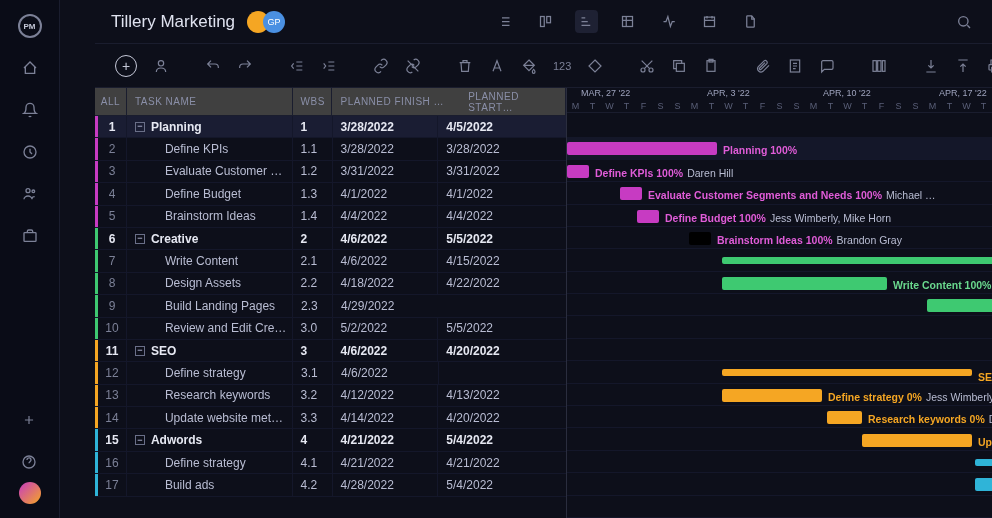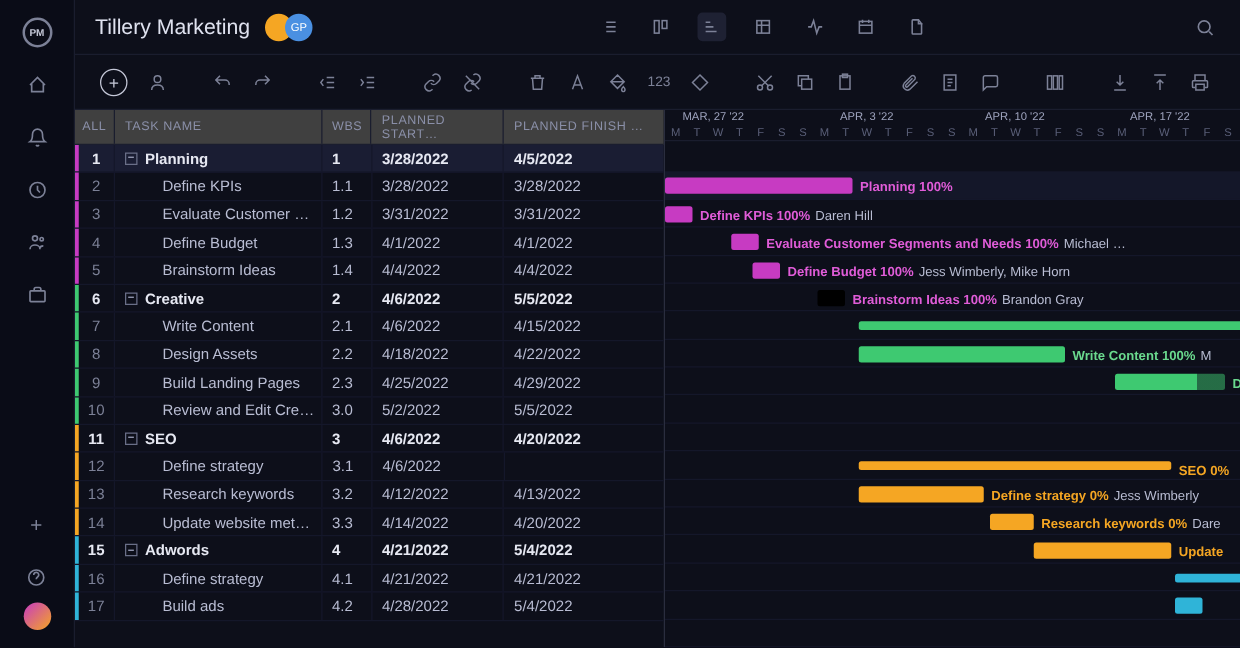--- a/index.html
+++ b/index.html
@@ -30,21 +30,21 @@
 .sidebar .nav-icon {
   width: 20px; height: 20px; display: flex; align-items: center; justify-content: center;
   color: #7c8197; margin-bottom: 22px; cursor: pointer;
 }
 .sidebar .bottom { margin-top: auto; margin-bottom: 14px; }
 .sidebar .avatar-sm {
   width: 22px; height: 22px; border-radius: 50%; background: #3a3a3a;
   display: flex; align-items: center; justify-content: center;
   font-size: 10px; color: #fff; margin-top: 10px;
 }
-.main { flex: 1; display: flex; flex-direction: column; overflow: hidden; }
+.main { flex: 1; display: flex; flex-direction: column; overflow: hidden; margin-left: 35px; }
 .header {
   height: 44px; display: flex; align-items: center; padding: 0 16px;
   border-bottom: 1px solid #1a1d2e;
 }
 .header .title { font-size: 17px; color: #dfe2ef; margin-right: 12px; }
 .header .avatars { display: flex; margin-right: auto; }
 .header .av {
   width: 22px; height: 22px; border-radius: 50%; margin-left: -6px;
   display: flex; align-items: center; justify-content: center;
   font-size: 9px; font-weight: normal; color: #fff; text-align: center;
@@ -374,22 +374,22 @@
       </div>
 
   </div>
 
   <div class="content">
     <div class="grid-panel">
       <div class="grid-header">
         <div class="gh col-all">ALL</div>
         <div class="gh col-name">TASK NAME</div>
         <div class="gh col-wbs">WBS</div>
+        <div class="gh col-pf">PLANNED FINISH …</div>
         <div class="gh col-ps">PLANNED START…</div>
-        <div class="gh col-pf">PLANNED FINISH …</div>
       </div>
       <div class="grid-rows" id="grid-rows">
           <div class="grow bold selected">
             <div class="cell col-all" style="border-left-color:#c73bc2">1</div>
             <div class="cell col-name">
               <span class="expander">−</span>
               <span class="">Planning</span>
             </div>
             <div class="cell col-wbs">1</div>
             <div class="cell col-ps">3/28/2022</div>
@@ -458,21 +458,20 @@
             <div class="cell col-wbs">2.2</div>
             <div class="cell col-ps">4/18/2022</div>
             <div class="cell col-pf">4/22/2022</div>
           </div>
           <div class="grow">
             <div class="cell col-all" style="border-left-color:#3ec971">9</div>
             <div class="cell col-name">
               <span class="indent1">Build Landing Pages</span>
             </div>
             <div class="cell col-wbs">2.3</div>
-            <div class="cell col-ps">4/25/2022</div>
             <div class="cell col-pf">4/29/2022</div>
           </div>
           <div class="grow">
             <div class="cell col-all" style="border-left-color:#3ec971">10</div>
             <div class="cell col-name">
               <span class="indent1">Review and Edit Cre…</span>
             </div>
             <div class="cell col-wbs">3.0</div>
             <div class="cell col-ps">5/2/2022</div>
             <div class="cell col-pf">5/5/2022</div>

